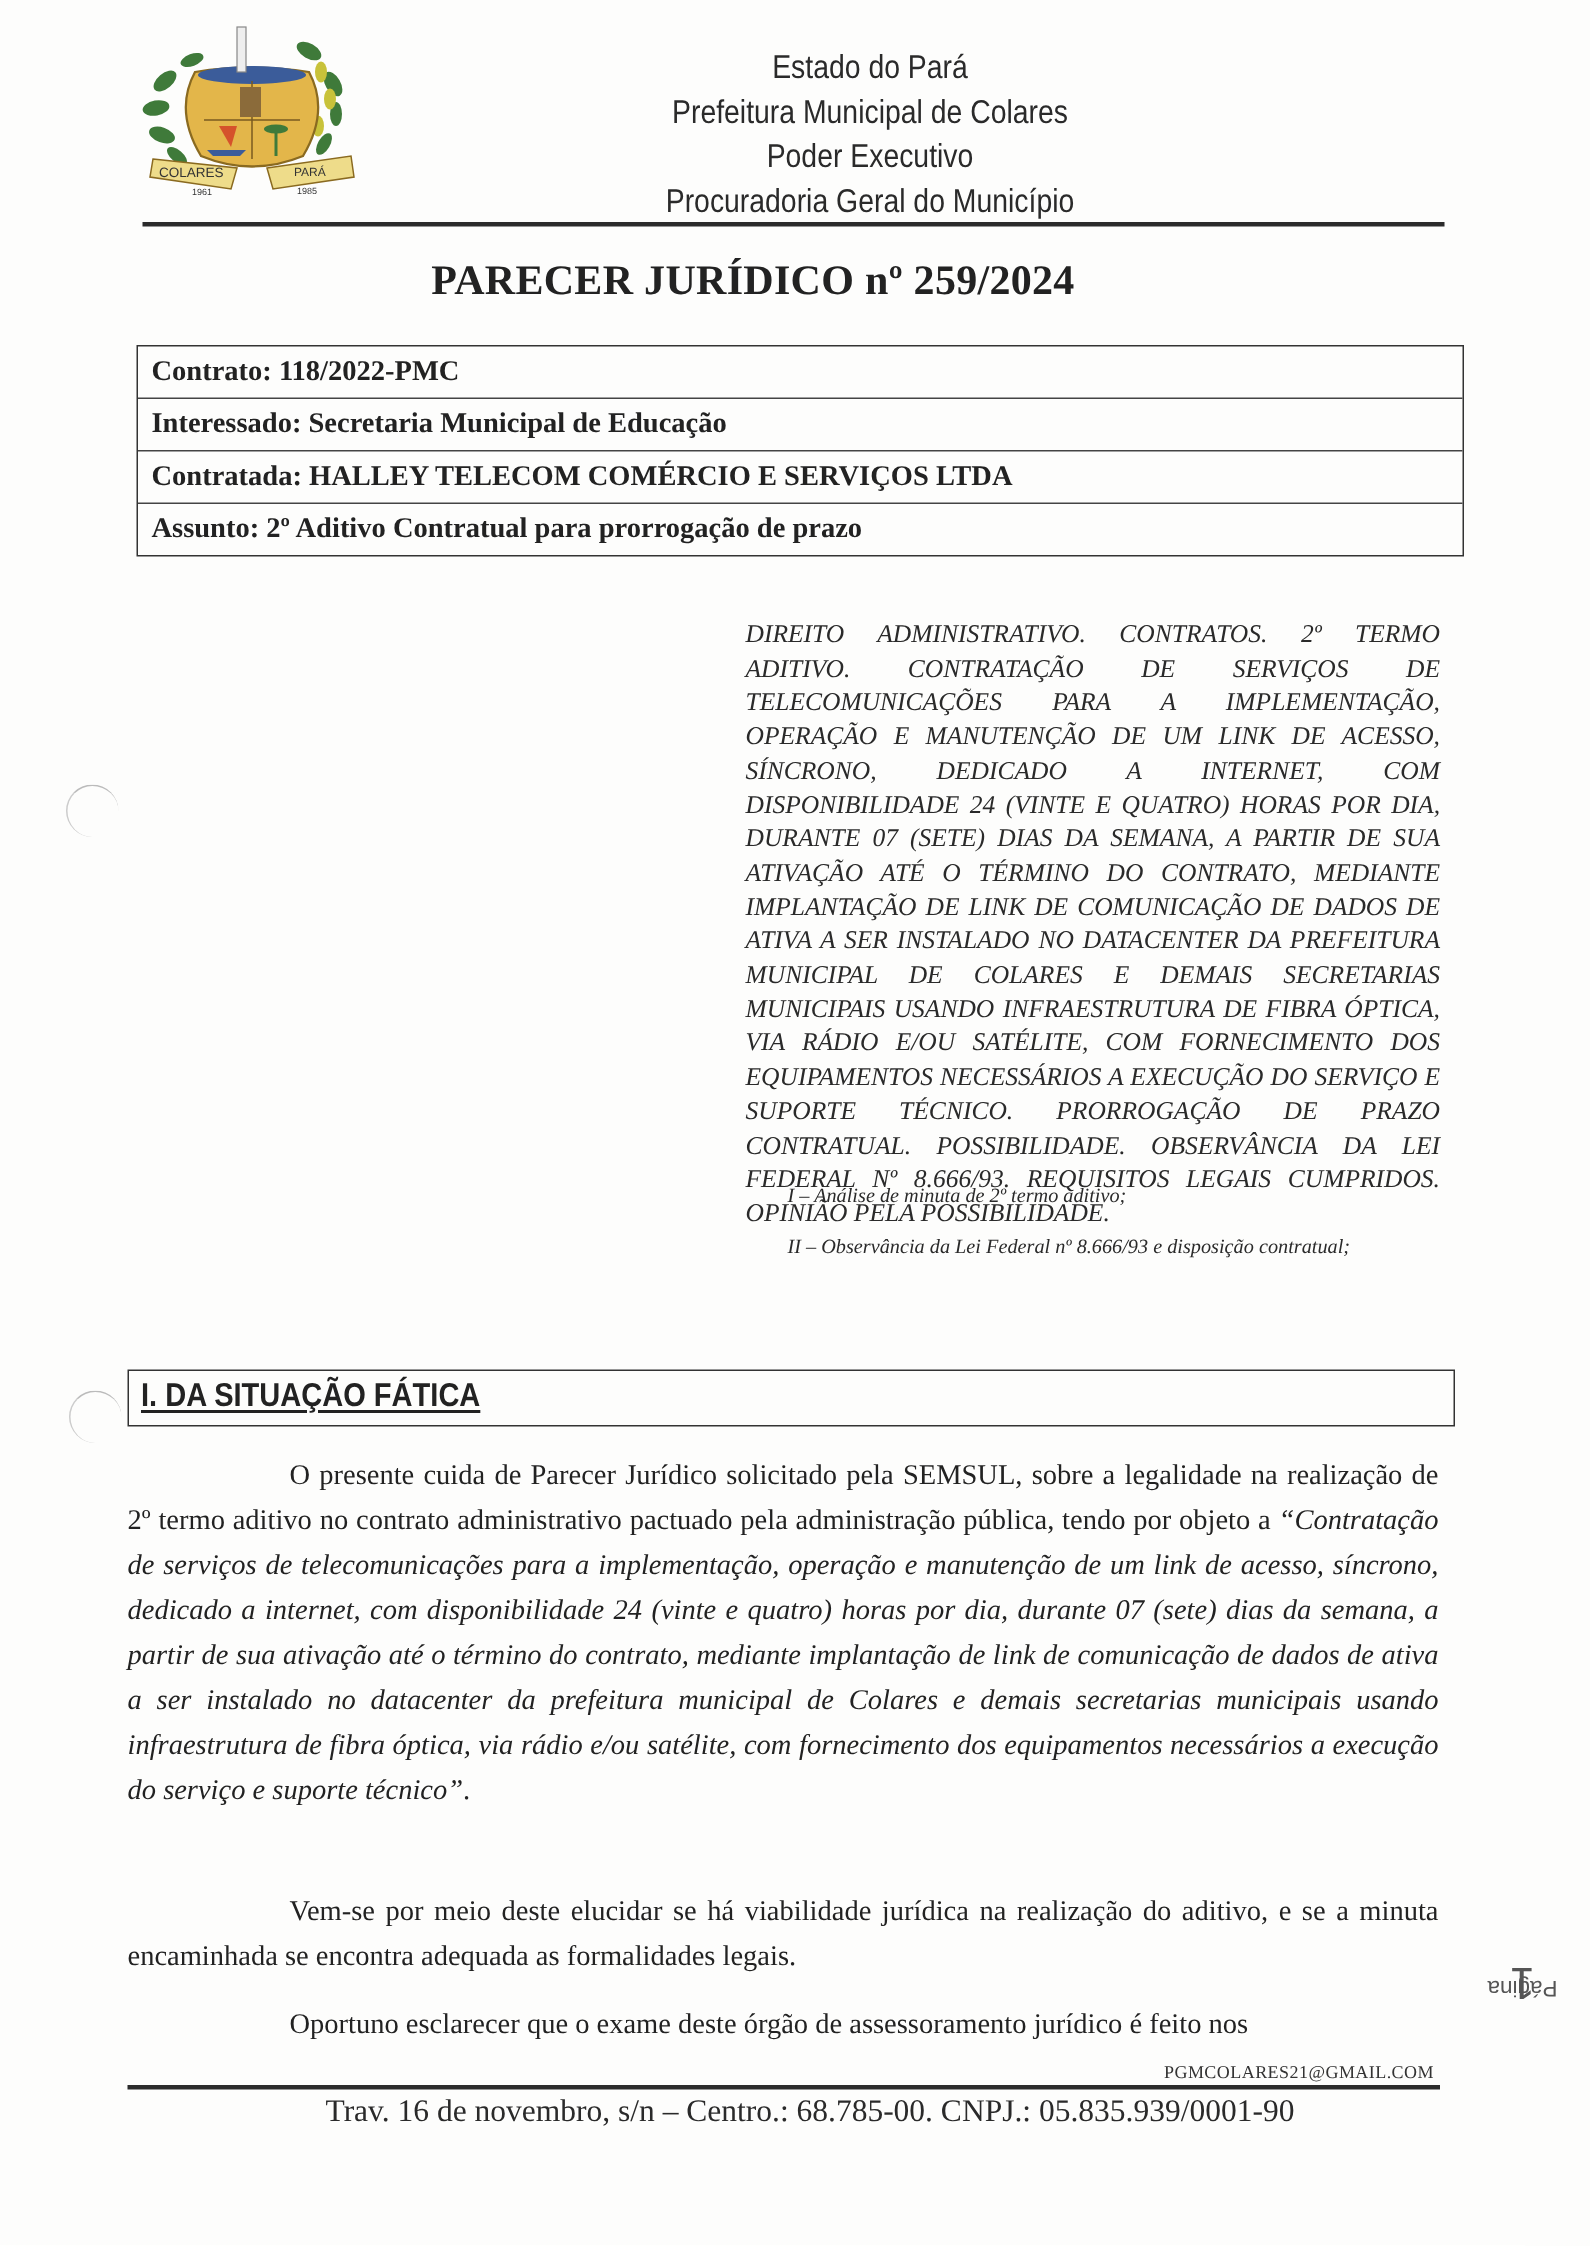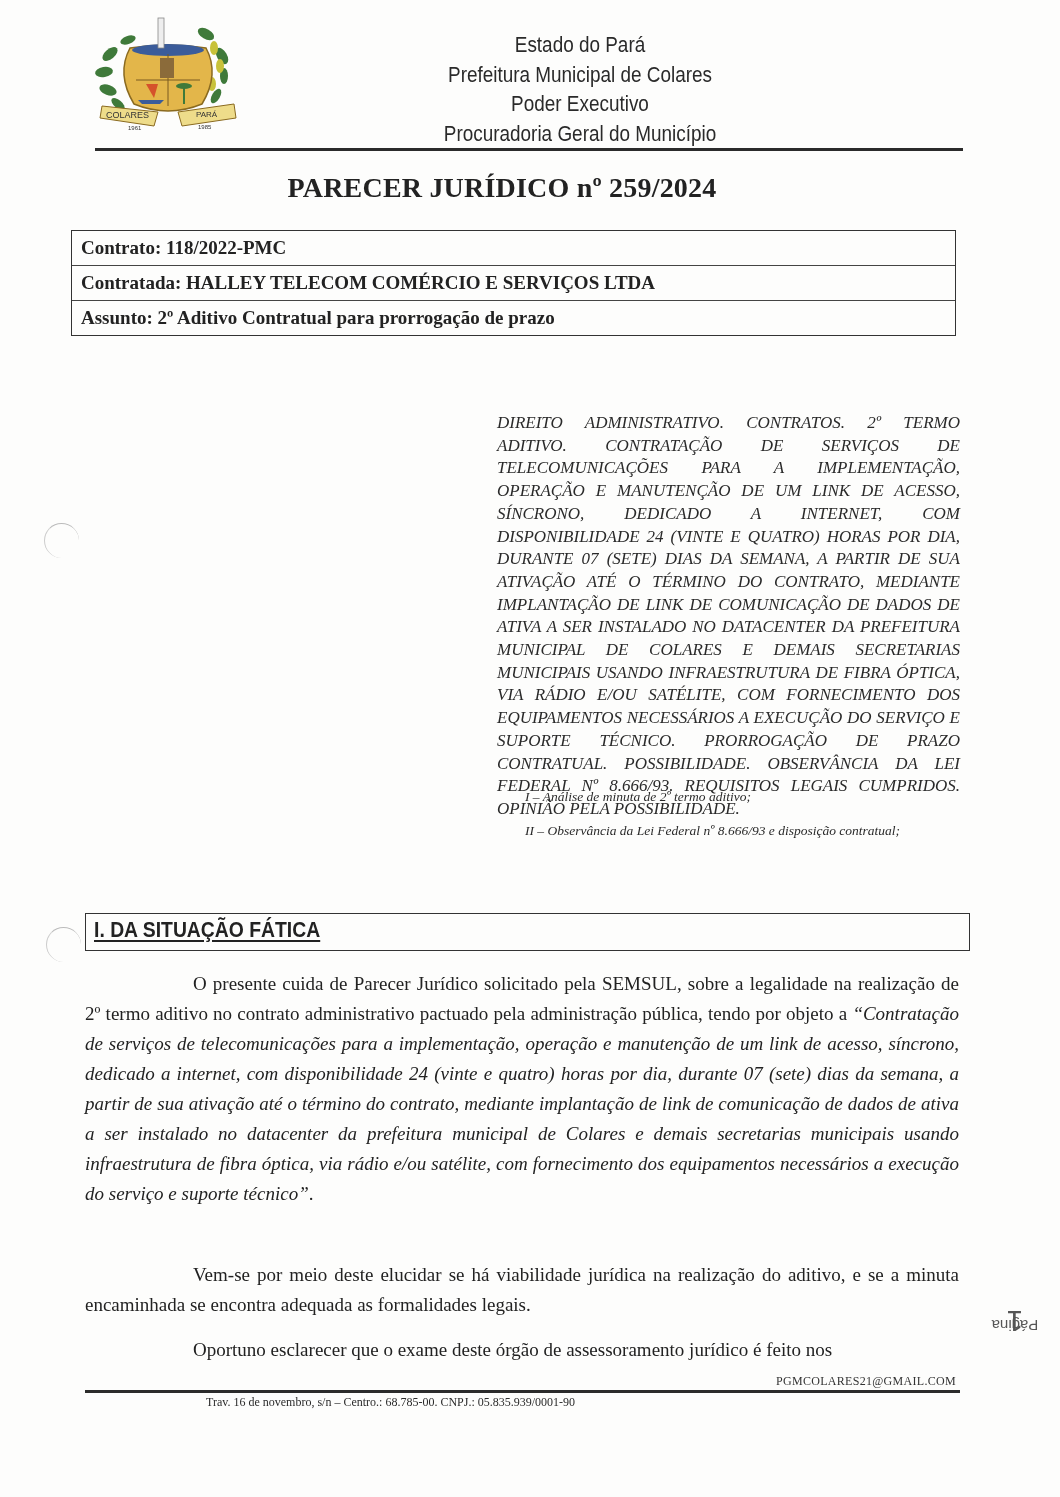--- a/index.html
+++ b/index.html
@@ -7,21 +7,21 @@
   .page { position: absolute; left: 0; top: 0; width: 1060px; height: 1497px; background: #fdfdfc; }
 
   
   .crest { position: absolute; left: 88px; top: 14px; width: 160px; height: 120px; }
   .header-text { position: absolute; left: 300px; top: 30px; width: 560px; text-align: center; font-family: "Liberation Sans", "DejaVu Sans", sans-serif; font-size: 22px; line-height: 29.5px; color: #2a2a2a; transform: scaleX(0.86); transform-origin: center; }
   .header-rule { position: absolute; left: 95px; top: 148px; width: 868px; height: 3px; background: #2b2b2b; }
 
   .doc-title { position: absolute; left: 0; width: 1004px; top: 172px; text-align: center; font-size: 28px; font-weight: bold; letter-spacing: 0.2px; color: #222; }
 
   
-  .info-table { position: absolute; left: 71px; top: 230px; width: 883px; border: 1.5px solid #333; border-collapse: collapse; }
+  .info-table { position: absolute; left: 91px; top: 230px; width: 883px; border: 1.5px solid #333; border-collapse: collapse; }
   .info-row { height: 34px; border-bottom: 1.5px solid #444; display: flex; align-items: center; padding-left: 9px; font-size: 19px; font-weight: bold; color: #222; }
   .info-row:last-child { border-bottom: none; }
 
   
   .ementa { position: absolute; left: 497px; top: 412px; width: 463px; font-style: italic; font-size: 17px; line-height: 22.7px; text-align: justify; text-align-last: left; color: #2a2a2a; text-transform: uppercase; }
   .topics { position: absolute; left: 497px; top: 786px; width: 470px; font-style: italic; font-size: 13.5px; color: #2a2a2a; }
   .topic { height: 33.5px; line-height: 22px; margin-left: 28px; }
 
   
   .section-box { position: absolute; left: 85px; top: 913px; width: 883px; height: 36px; border: 1.5px solid #333; }
@@ -31,21 +31,21 @@
 
   
   .body { position: absolute; left: 85px; width: 874px; font-size: 19px; line-height: 30px; text-align: justify; color: #222; }
   .body p { margin: 0; }
   .indent { text-indent: 108px; }
   .it { font-style: italic; margin-top: 12px; }
 
   
   .email { position: absolute; right: 104px; top: 1374px; font-size: 12px; letter-spacing: 0.3px; color: #333; text-align: right; }
   .footer-rule { position: absolute; left: 85px; top: 1390px; width: 875px; height: 3px; background: #2b2b2b; }
-  .footer-address { position: absolute; left: 206px; top: 1395px; font-size: 12px; color: #2a2a2a; }
+  .footer-address { position: absolute; left: 217px; top: 1395px; font-size: 21px; color: #2a2a2a; }
   .page-label { position: absolute; left: 995px; top: 1280px; width: 40px; height: 90px; }
   .page-label span { position: absolute; left: 50%; top: 50%; white-space: nowrap; transform: translate(-50%, -50%) rotate(-90deg); font-family: "Liberation Sans", "DejaVu Sans", sans-serif; font-size: 15px; color: #555; }
   .page-label .num { font-size: 30px; margin-left: 4px; vertical-align: -4px; }
 </style>
 </head>
 <body>
 
 <div class="page">
 
   <div class="crest">
@@ -99,20 +99,21 @@
     <div>Prefeitura Municipal de Colares</div>
     <div>Poder Executivo</div>
     <div>Procuradoria Geral do Município</div>
   </div>
   <div class="header-rule"></div>
 
   <div class="doc-title">PARECER JURÍDICO nº 259/2024</div>
 
   <div class="info-table">
     <div class="info-row">Contrato: 118/2022-PMC</div>
+    <div class="info-row">Interessado: Secretaria Municipal de Educação</div>
     <div class="info-row">Contratada: HALLEY TELECOM COMÉRCIO E SERVIÇOS LTDA</div>
     <div class="info-row">Assunto: 2º Aditivo Contratual para prorrogação de prazo</div>
   </div>
 
   <div class="ementa">DIREITO ADMINISTRATIVO. CONTRATOS. 2º TERMO ADITIVO. CONTRATAÇÃO DE SERVIÇOS DE TELECOMUNICAÇÕES PARA A IMPLEMENTAÇÃO, OPERAÇÃO E MANUTENÇÃO DE UM LINK DE ACESSO, SÍNCRONO, DEDICADO A INTERNET, COM DISPONIBILIDADE 24 (VINTE E QUATRO) HORAS POR DIA, DURANTE 07 (SETE) DIAS DA SEMANA, A PARTIR DE SUA ATIVAÇÃO ATÉ O TÉRMINO DO CONTRATO, MEDIANTE IMPLANTAÇÃO DE LINK DE COMUNICAÇÃO DE DADOS DE ATIVA A SER INSTALADO NO DATACENTER DA PREFEITURA MUNICIPAL DE COLARES E DEMAIS SECRETARIAS MUNICIPAIS USANDO INFRAESTRUTURA DE FIBRA ÓPTICA, VIA RÁDIO E/OU SATÉLITE, COM FORNECIMENTO DOS EQUIPAMENTOS NECESSÁRIOS A EXECUÇÃO DO SERVIÇO E SUPORTE TÉCNICO. PRORROGAÇÃO DE PRAZO CONTRATUAL. POSSIBILIDADE. OBSERVÂNCIA DA LEI FEDERAL Nº 8.666/93. REQUISITOS LEGAIS CUMPRIDOS. OPINIÃO PELA POSSIBILIDADE.</div>
 
   <div class="topics">
     <div class="topic">I – Análise de minuta de 2º termo aditivo;</div>
     <div class="topic">II – Observância da Lei Federal nº 8.666/93 e disposição contratual;</div>
   </div>

